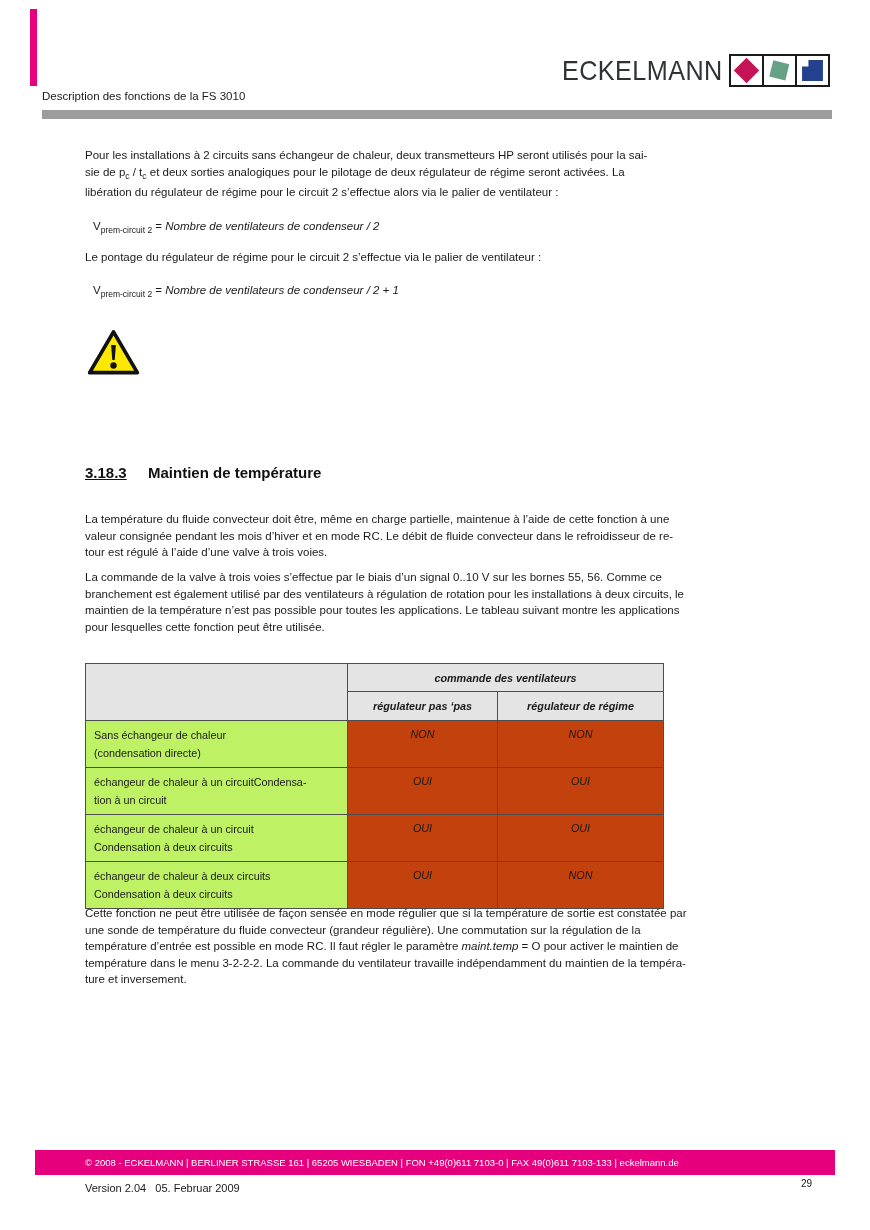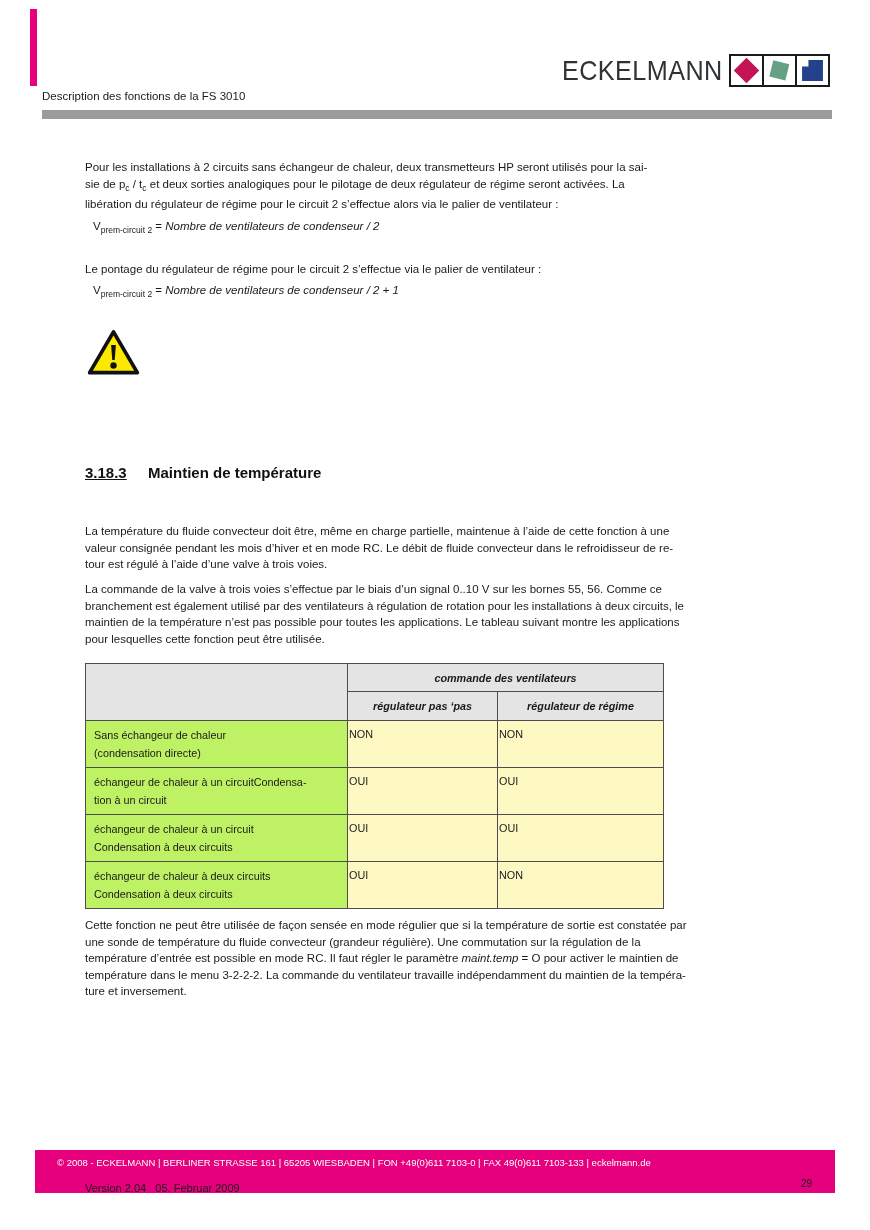--- a/index.html
+++ b/index.html
@@ -20,21 +20,21 @@
     font-weight:400; line-height:1;
   }
   .logo-boxes { display:flex; }
   .logo-box { width:31px; height:29px; border:2px solid #1a1a1a; background:#fff; margin-left:-2px; }
   .logo-box svg { display:block; width:100%; height:100%; }
 
   .doc-title { left:42px; top:90px; font-size:11.5px; color:#1a1a1a; }
   .gray-rule { left:42px; top:110px; width:790px; height:9px; background:var(--gray-rule); }
 
   
-  .body-par { left:85px; font-size:11.5px; line-height:16.6px; white-space:pre;margin-top:12px; }
+  .body-par { left:85px; font-size:11.5px; line-height:16.6px; white-space:pre; }
   .p1 { top:147px; }
   .formula { left:93px; font-size:11.5px; white-space:pre; }
   .f1 { top:220px; }
   .p2 { top:249px; }
   .f2 { top:284px; }
   sub.small { font-size:8.5px; vertical-align:-3px; }
   .formula i, .ital { font-style:italic; }
 
   .warning-icon { left:87px; top:328px; width:53px; height:49px; }
   .warning-text { left:158px; top:326px; font-size:11.5px; line-height:16.6px; white-space:pre; }
@@ -48,31 +48,31 @@
   
   .app-table { left:85px; top:663px; border-collapse:collapse; table-layout:fixed; }
   .app-table td, .app-table th {
     border:1px solid #4d4d4d; font-size:10.8px; vertical-align:top; overflow:hidden;
   }
   .app-table .hdr { background:var(--table-header-bg); font-weight:bold; text-align:center;font-style:italic; }
   .app-table .group-hdr { height:25px; vertical-align:middle; }
   .app-table .col-hdr { height:26px; vertical-align:middle; }
   .app-table .label-cell { width:245px; padding:5px 8px; line-height:18px; white-space:pre; font-weight:normal; text-align:left; background:#bef264; }
   .app-table .hdr-corner { width:245px; background:var(--table-header-bg); }
-  .app-table .val-cell { padding-top:7px; background:#fef9c3; }
+  .app-table .val-cell { text-align:center; padding-top:7px; background:#c2410c;font-style:italic; }
   .app-table .c2 { width:147px; }
   .app-table .c3 { width:163px; }
   .app-table .data-row { height:43px; }
 
   .p5 { top:905px; }
 
   
   .footer-bar {
-    left:35px; top:1150px; width:800px; height:43px; background:var(--accent);
-    color:#ffffff; font-size:9.5px; line-height:25px; padding-left:22px; box-sizing:border-box;
+    left:35px; top:1150px; width:800px; height:25px; background:var(--accent);
+    color:#ffffff; font-size:9.5px; line-height:25px; padding-left:50px; box-sizing:border-box;
     white-space:pre;
   }
   .version-line { left:85px; top:1182px; font-size:11px; color:#1a1a1a; white-space:pre; }
   .page-number { right:58px; top:1178px; font-size:10px; color:#1a1a1a; }
 </style>
 </head>
 <body>
 
 <div class="page">
 

